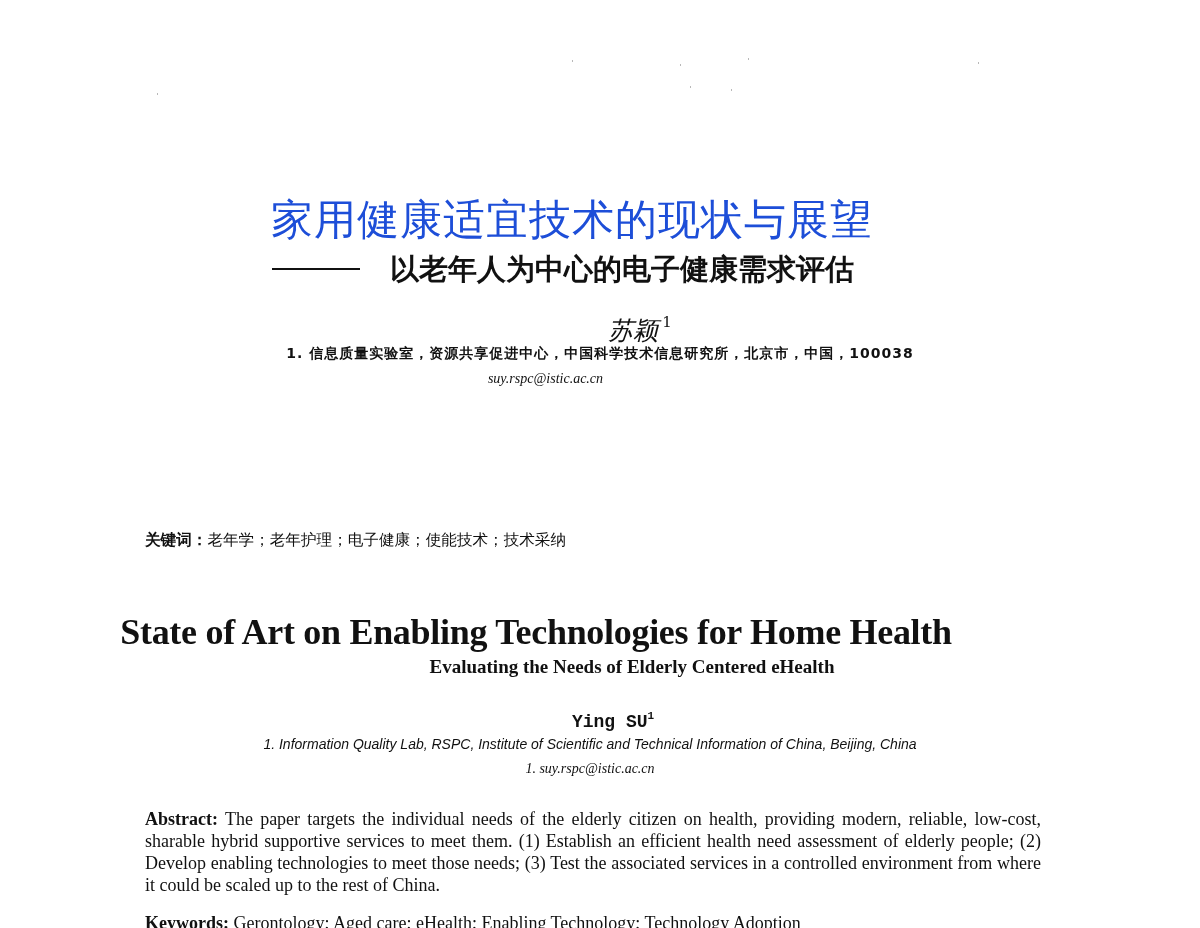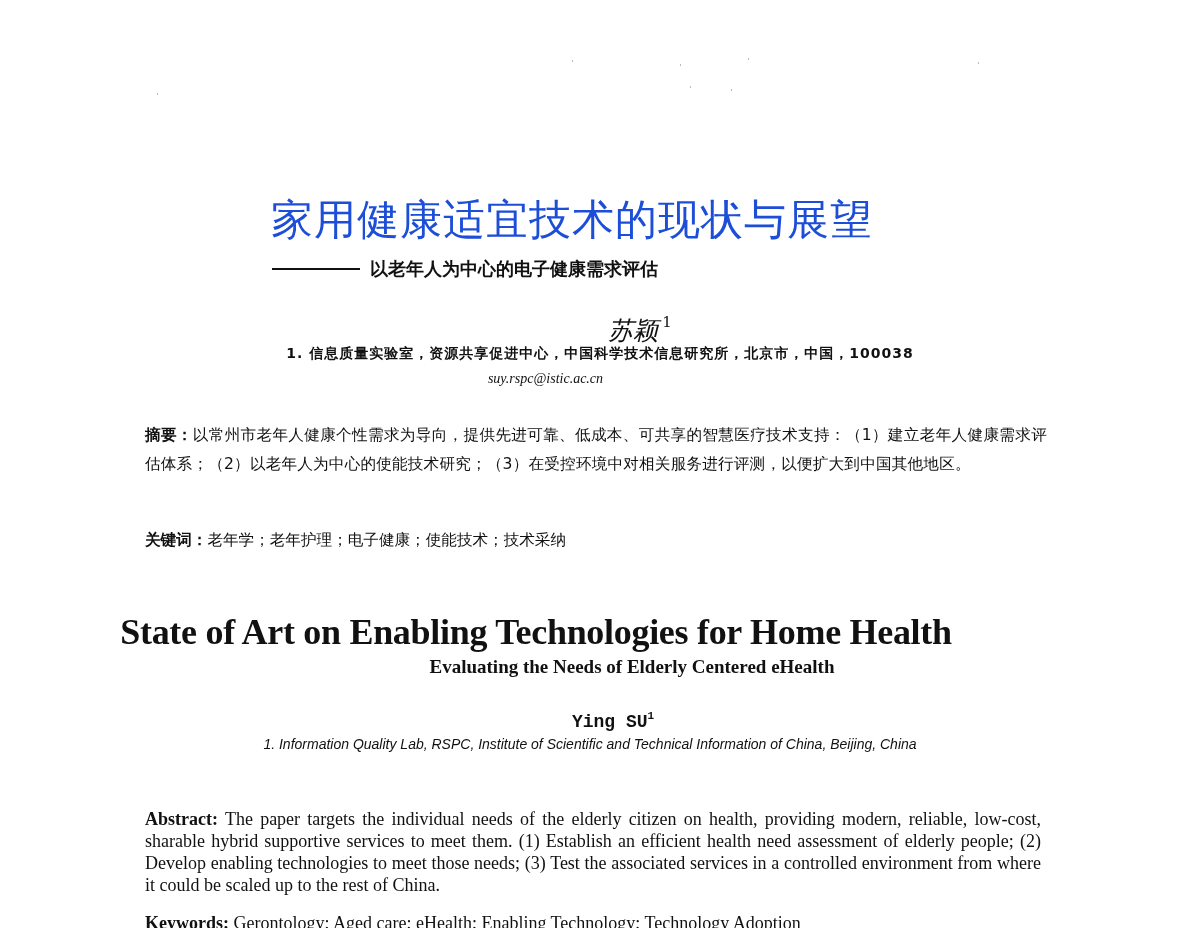--- a/index.html
+++ b/index.html
@@ -30,26 +30,27 @@
       font-family: "DejaVu Sans", sans-serif;
       font-size: 42px;
       line-height: 56px;
       letter-spacing: 1px;
       font-weight: normal;
       color: #1d4ed8;
     }
     .cn-subtitle {
       left: 272px; top: 252px;
       font-family: "DejaVu Sans", sans-serif;
-      font-size: 18px;
+      font-size: 29px;
       line-height: 34px;
       font-weight: bold;
       color: #111;
       display: flex;
       align-items: center;
+      gap: 20px;
     }
     .cn-subtitle .dash {
       display: inline-block;
       width: 88px;
       height: 2px;
       background: #111;
       margin-right: 10px;
     }
 
     .cn-author {
@@ -175,34 +176,32 @@
     <span class="dash"></span>
     <span>以老年人为中心的电子健康需求评估</span>
   </div>
 
   <div class="abs cn-author center">
     <span>苏颖</span><sup>1</sup>
   </div>
   <div class="abs cn-affil center">1. 信息质量实验室，资源共享促进中心，中国科学技术信息研究所，北京市，中国，100038</div>
   <div class="abs cn-email center">suy.rspc@istic.ac.cn</div>
 
-  <div class="abs cn-abstract">
-    <span class="label">摘要：</span><span>以常州市老年人健康个性需求为导向，提供先进可靠、低成本、可共享的智慧医疗技术支持：（1）建立老年人健康需求评估体系；（2）以老年人为中心的使能技术研究；（3）在受控环境中对相关服务进行评测，以便扩大到中国其他地区。</span>
-  </div>
   <div class="abs cn-keywords">
     <span class="label">关键词：</span><span>老年学；老年护理；电子健康；使能技术；技术采纳</span>
   </div>
 
   <div class="abs en-title center">State of Art on Enabling Technologies for Home Health</div>
   <div class="abs en-subtitle center">Evaluating the Needs of Elderly Centered eHealth</div>
 
   <div class="abs en-author center">
     <span>Ying SU</span><sup>1</sup>
   </div>
   <div class="abs en-affil center">1. Information Quality Lab, RSPC, Institute of Scientific and Technical Information of China, Beijing, China</div>
+  <div class="abs en-email center">1. suy.rspc@istic.ac.cn</div>
 
   <div class="abs en-abstract">
     <span class="label">Abstract:</span> <span>The paper targets the individual needs of the elderly citizen on health, providing modern, reliable, low-cost, sharable hybrid supportive services to meet them. (1) Establish an efficient health need assessment of elderly people; (2) Develop enabling technologies to meet those needs; (3) Test the associated services in a controlled environment from where it could be scaled up to the rest of China.</span>
   </div>
   <div class="abs en-keywords">
     <span class="label">Keywords:</span> <span>Gerontology; Aged care; eHealth; Enabling Technology; Technology Adoption</span>
   </div>
 
 </div>
 

